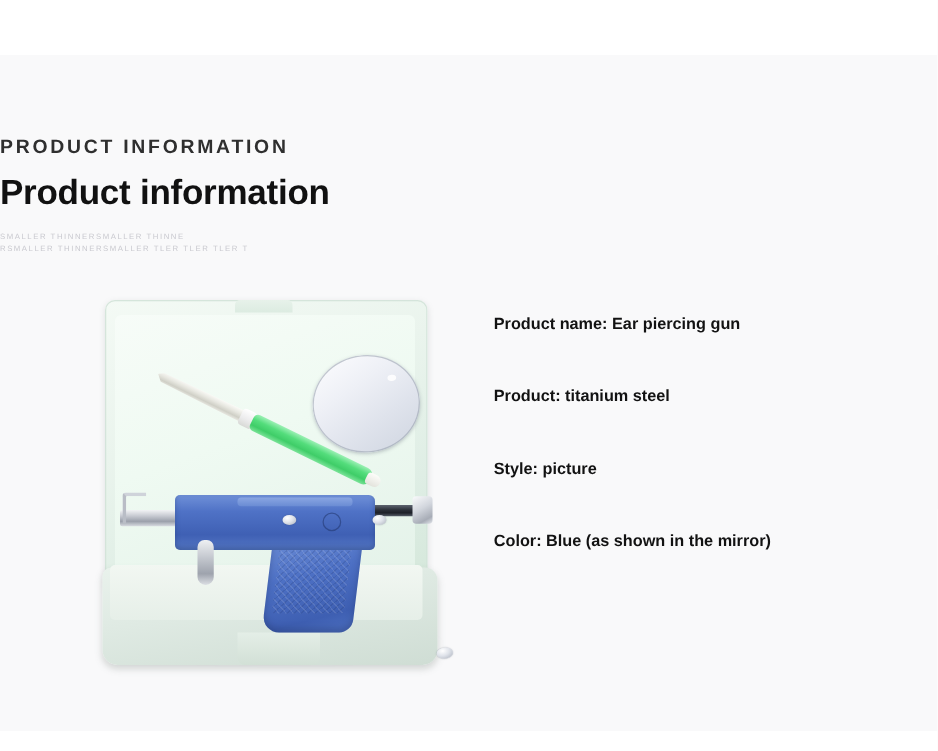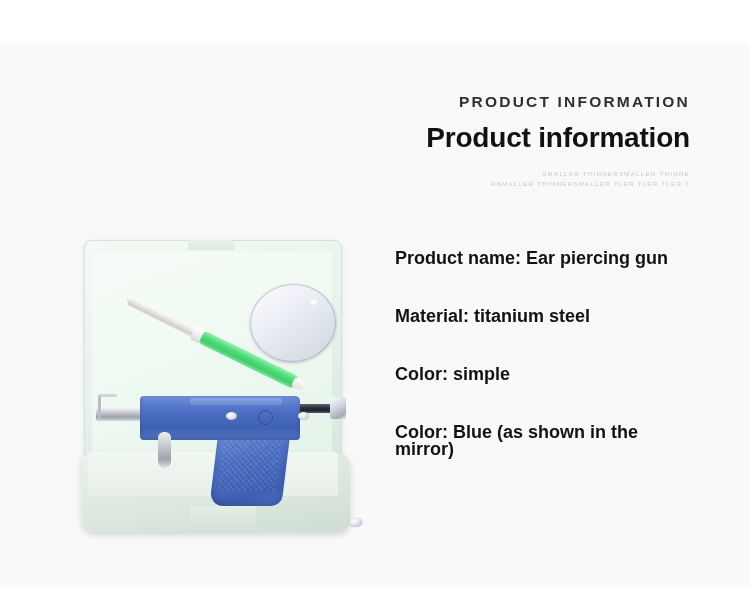--- a/index.html
+++ b/index.html
@@ -37,23 +37,23 @@
     top: 585px;
     width: 750px;
     height: 16px;
     background: #ffffff;
   }
 
   
   .heading-block {
     position: absolute;
     left: 0;
-    top: 92px;
+    top: 108px;
     width: 690px;
-    text-align: right;
+    text-align: left;
   }
   .eyebrow {
     font-size: 15.5px;
     font-weight: bold;
     letter-spacing: 2.2px;
     color: #2f2f2f;
     line-height: 20px;
     white-space: nowrap;
   }
   .main-title {
@@ -76,21 +76,21 @@
   }
 
   
   .spec-list {
     position: absolute;
     left: 395px;
     top: 250px;
     width: 300px;
   }
   .spec-item {
-    font-size: 18px;
+    font-size: 13px;
     font-weight: bold;
     color: #121212;
     line-height: 17px;
     margin-bottom: 41px;
   }
   .spec-item:last-child { margin-bottom: 0; }
   .spec-item.two-line { margin-bottom: 26px; }
 
   
   .photo {
@@ -387,22 +387,22 @@
     <div class="eyebrow">PRODUCT INFORMATION</div>
     <div class="main-title">Product information</div>
     <div class="sub-lines">
       <div>SMALLER THINNERSMALLER THINNE</div>
       <div>RSMALLER THINNERSMALLER TLER TLER TLER T</div>
     </div>
   </div>
 
   <div class="spec-list">
     <div class="spec-item">Product name: Ear piercing gun</div>
-    <div class="spec-item">Material: titanium steel</div>
-    <div class="spec-item">Color: simple</div>
+    <div class="spec-item">Product: titanium steel</div>
+    <div class="spec-item">Style: picture</div>
     <div class="spec-item">Color: Blue (as shown in the mirror)</div>
   </div>
 
   <div class="photo">
     <div class="photo-shadow"></div>
 
     <div class="case-lid">
       <div class="case-lid-tab"></div>
       <div class="case-lid-face">
 

